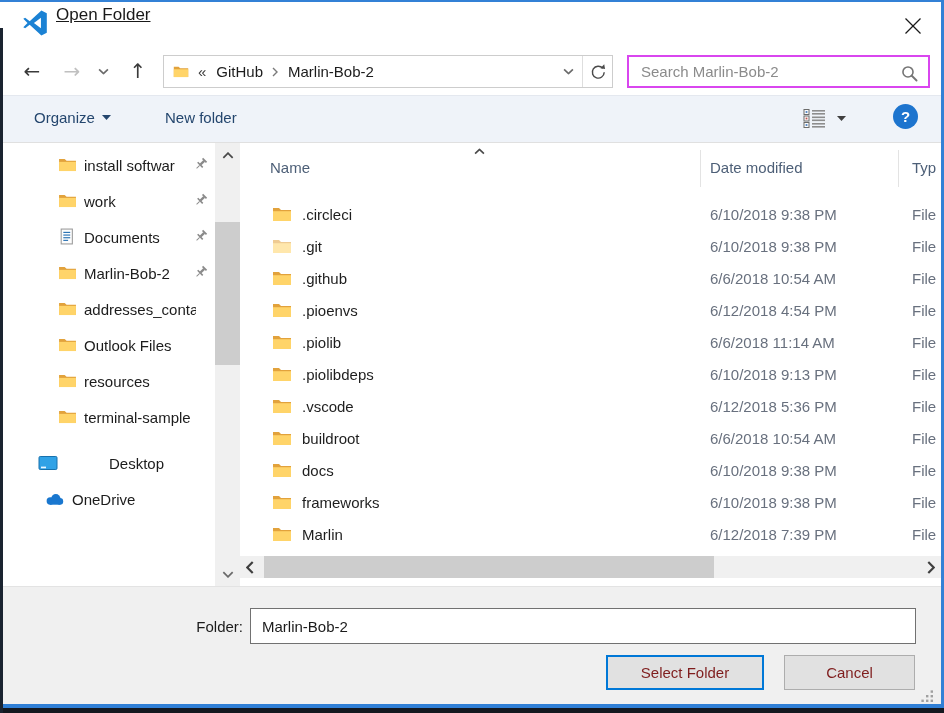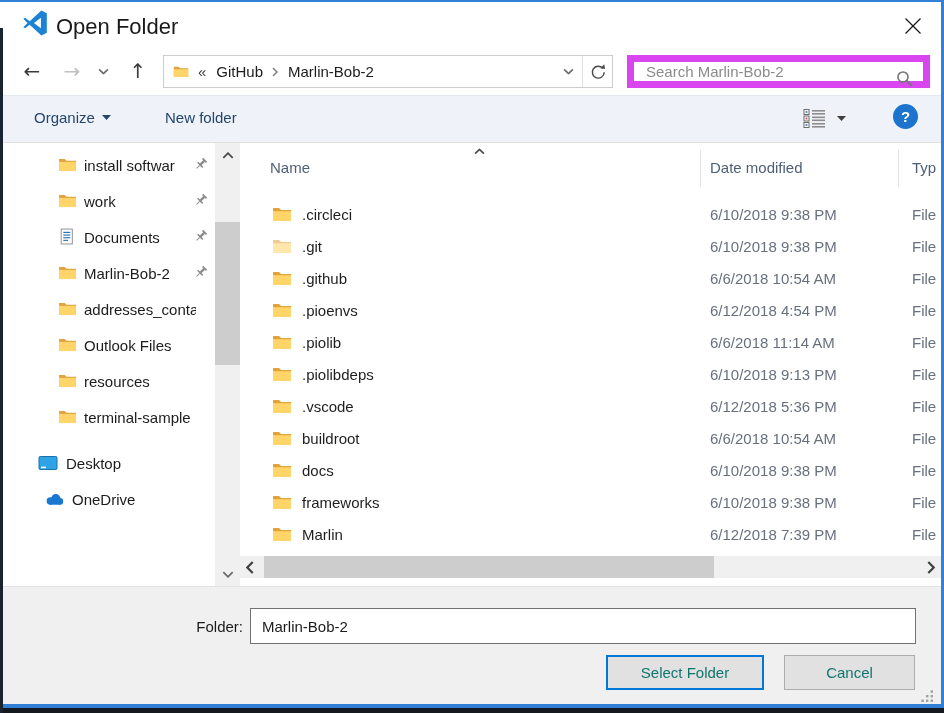--- a/index.html
+++ b/index.html
@@ -15,21 +15,21 @@
   
   .wb-top   { position:absolute; left:0; top:0; right:0; height:2px; background:#3381d6; z-index:60; }
   .wb-right { position:absolute; top:0; right:0; width:3px; height:708px; background:#3381d6; z-index:60; }
   .wb-bottom{ position:absolute; left:0; top:704px; right:0; height:4px; background:#2f7fd6; z-index:60; }
   .wb-dark-bottom { position:absolute; left:0; top:708px; right:0; height:5px; background:#14181f; z-index:61; }
   .wb-dark-left   { position:absolute; left:0; top:28px; width:3px; bottom:0; background:#1a2330; z-index:62; }
 
   
   .titlebar { position:absolute; left:0; top:2px; right:0; height:46px; background:#fff; }
   .app-logo { position:absolute; left:22px; top:8px; }
-  .title-text { position:absolute; left:56px; top:12px; font-size:22px; color:#191919; }
+  .title-text { position:absolute; left:56px; top:3px; font-size:17px; color:#191919;text-decoration:underline; }
   .close-btn { position:absolute; right:20px; top:13px; width:22px; height:22px; cursor:pointer;
                display:flex; align-items:center; justify-content:center; background:transparent; border:none; }
 
   
   .navbar { position:absolute; left:0; top:48px; right:0; height:47px; background:#fff; }
   .nav-glyph { position:absolute; top:9px; width:32px; height:28px; font-size:20px;
                display:flex; align-items:center; justify-content:center; }
   .nav-back    { left:16px;  color:#3a3a3a; }
   .nav-forward { left:56px;  color:#c0c0c0; }
   .nav-chev    { position:absolute; left:98px; top:20px; }
@@ -40,21 +40,21 @@
   .ab-folder { margin-left:9px; }
   .ab-ovf { margin-left:9px; font-size:15px; color:#3c3c3c; }
   .crumb { margin-left:10px; font-size:15px; color:#1c1c1c; cursor:default; }
   .ab-sep { margin-left:9px; }
   .ab-spacer { flex:1; }
   .ab-chev { width:28px; height:31px; display:flex; align-items:center; justify-content:center; }
   .ab-refresh { width:30px; height:31px; border-left:1px solid #dedede;
                 display:flex; align-items:center; justify-content:center; }
 
   .searchbox { position:absolute; left:627px; top:7px; width:303px; height:33px;
-               background:#fff; border:7px solid #d946ef; }
+               background:#fff; border:2px solid #d946ef; }
   .searchbox input { position:absolute; left:0; top:0; width:100%; height:100%; border:none; outline:none;
                      padding:0 34px 0 12px; font-size:15px; font-family:"Liberation Sans",sans-serif; color:#333; }
   .searchbox input::placeholder { color:#8b8b8b; opacity:1; }
   .search-mag { position:absolute; right:9px; top:7px; }
 
   
   .toolbar { position:absolute; left:0; top:95px; right:0; height:48px; background:#eff3f9;
              border-top:1px solid #e4e8ef; border-bottom:1px solid #e0e0e0; }
   .tb-item { position:absolute; top:13px; font-size:15px; color:#24466e; display:flex; align-items:center; gap:7px; cursor:default; }
   .tb-organize { left:34px; }
@@ -69,21 +69,21 @@
 
   
   .sidebar { position:absolute; left:0; top:0; width:215px; height:100%; overflow:hidden; }
   .sb-list { padding-top:4px; }
   .sb-item { height:36px; position:relative; display:flex; align-items:center;
              font-size:15px; color:#1c1c1c; cursor:default; }
   .sb-item .sb-icon { position:absolute; left:58px; top:10px; }
   .sb-item .sb-label { padding-left:84px; white-space:nowrap; overflow:hidden; max-width:196px; }
   .sb-item .pin { position:absolute; left:193px; top:10px; }
   .sb-item.lvl-desktop .sb-icon { left:38px; }
-  .sb-item.lvl-desktop .sb-label { padding-left:66px; }
+  .sb-item.lvl-desktop .sb-label { padding-left:66px;margin-left:43px; }
   .sb-item.lvl-onedrive .sb-icon { left:44px; top:11px; }
   .sb-item.lvl-onedrive .sb-label { padding-left:72px;text-align:right; }
   .sb-item.lvl-user .sb-icon { left:58px; }
   .sb-item.lvl-user .sb-label { padding-left:86px; }
   .sb-item.gap { margin-top:10px; }
   .sb-item.selected { background:#d9d9d9; }
 
   .sb-scroll { position:absolute; left:215px; top:0; width:25px; height:445px; background:#f0f0f0; }
   .sb-up   { position:absolute; top:3px; left:0; right:0; height:18px; display:flex; align-items:center; justify-content:center; }
   .sb-thumb{ position:absolute; top:79px; left:0; right:0; height:143px; background:#cdcdcd; }
@@ -112,21 +112,21 @@
   .hs-btn { position:absolute; top:0; width:20px; height:22px; display:flex; align-items:center; justify-content:center; }
   .hs-left { left:0; } .hs-right { right:3px; }
   .hs-thumb { position:absolute; left:24px; top:0; width:450px; height:22px; background:#cdcdcd; }
 
   
   .bottom { position:absolute; left:0; top:586px; right:0; height:119px; background:#f0f0f0; border-top:1px solid #e3e3e3; }
   .folder-label { position:absolute; left:150px; top:31px; width:93px; text-align:right; font-size:15px; color:#1b1b1b; }
   .folder-input { position:absolute; left:250px; top:21px; width:666px; height:36px; background:#fff;
                   border:1px solid #717171; font-size:15px; font-family:"Liberation Sans",sans-serif;
                   padding:0 11px; color:#1b1b1b; outline:none; }
-  .btn { position:absolute; top:68px; height:35px; background:#e1e1e1; font-size:15px; color:#0f766e;
+  .btn { position:absolute; top:68px; height:35px; background:#e1e1e1; font-size:15px; color:#7f1d1d;
          font-family:"Liberation Sans",sans-serif; cursor:pointer; }
   .btn-select { left:606px; width:158px; border:2px solid #0078d7; }
   .btn-cancel { left:784px; width:131px; border:1px solid #adadad; }
   .grip { position:absolute; left:918px; top:100px; }
 </style>
 </head>
 <body>
 
 <svg width="0" height="0" style="position:absolute">
   <defs>

